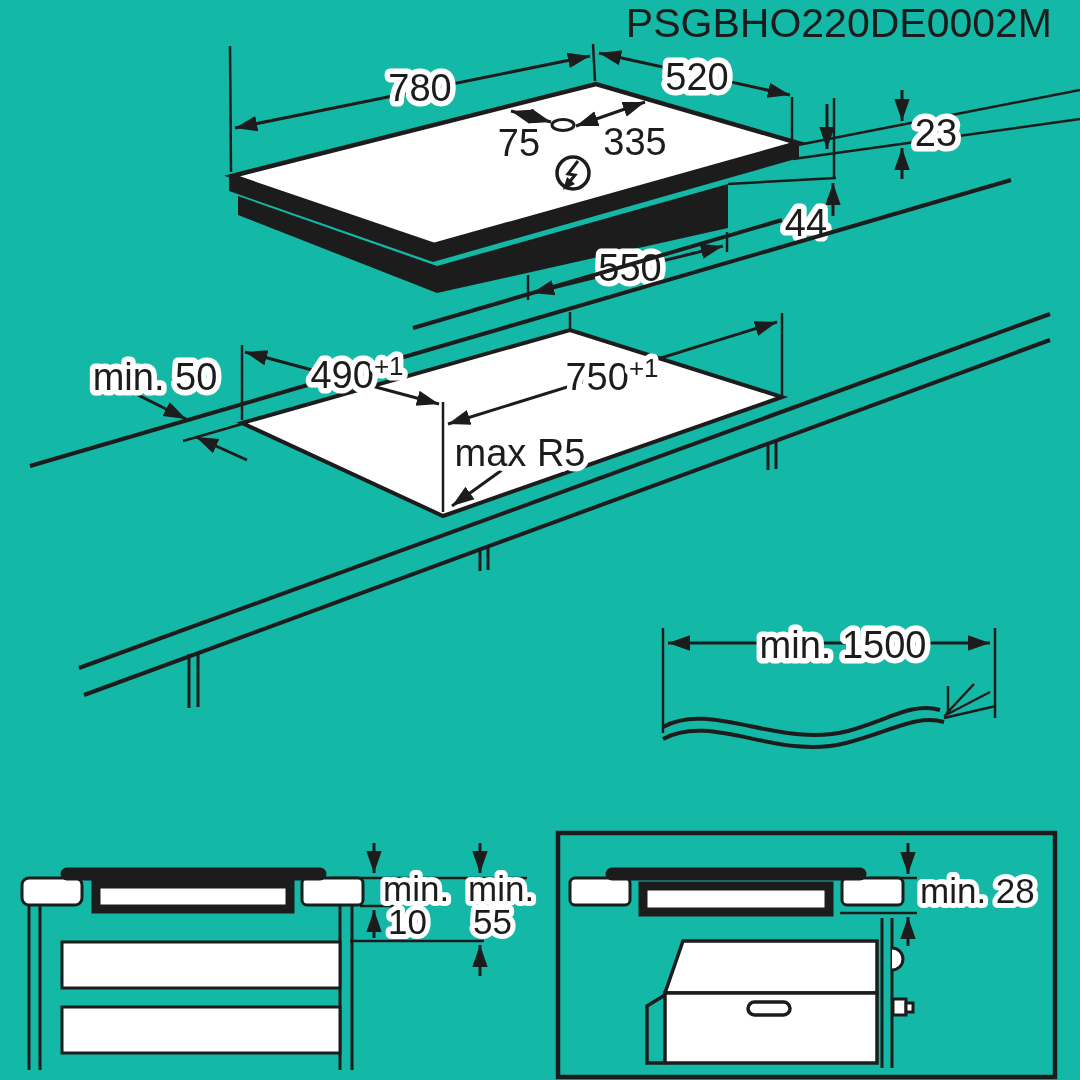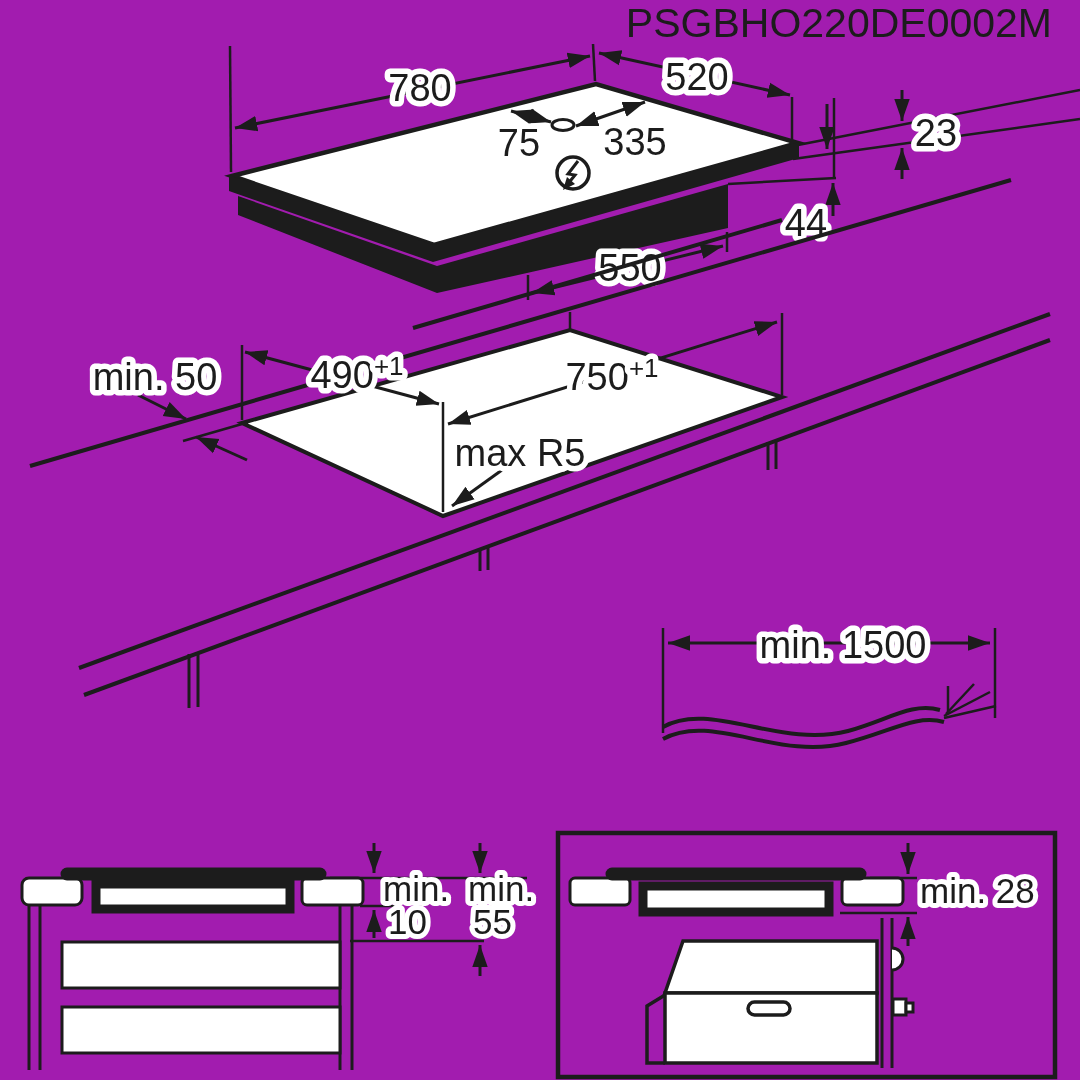--- a/index.html
+++ b/index.html
@@ -1,16 +1,16 @@
 <!DOCTYPE html>
 <html><head>
 <meta charset="utf-8">
 <style>
   html,body{margin:0;padding:0;background:#fff;}
-  .stage{position:relative;width:1080px;height:1080px;background:#a21caf;overflow:hidden;}
+  .stage{position:relative;width:1080px;height:1080px;background:#14b8a6;overflow:hidden;}
   svg{display:block;}
   .ink{stroke:#1c1c1c;fill:none;}
   .thin{stroke-width:2.5;}
   .med{stroke-width:3;}
   .main{stroke-width:4;}
   .heavy{stroke-width:4.5;}
   .fillink{fill:#1c1c1c;stroke:none;}
   .wfill{fill:#fff;}
   text{font-family:"Liberation Sans","DejaVu Sans",sans-serif;fill:#1c1c1c;}
   .dim{font-size:38px;text-anchor:middle;paint-order:stroke fill;stroke:#fff;stroke-width:11px;stroke-linejoin:round;}

